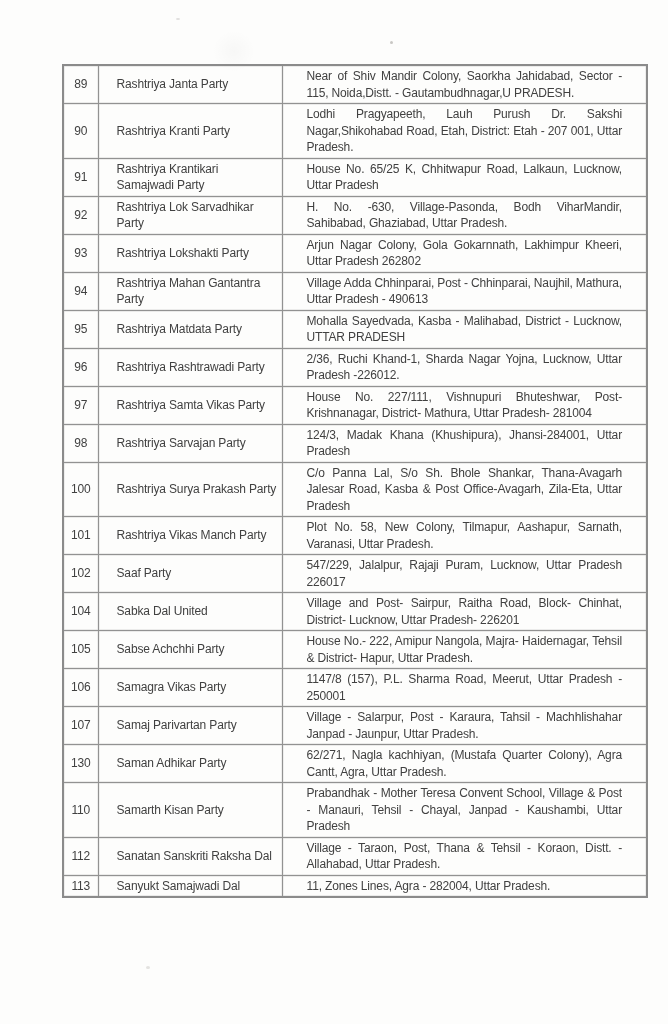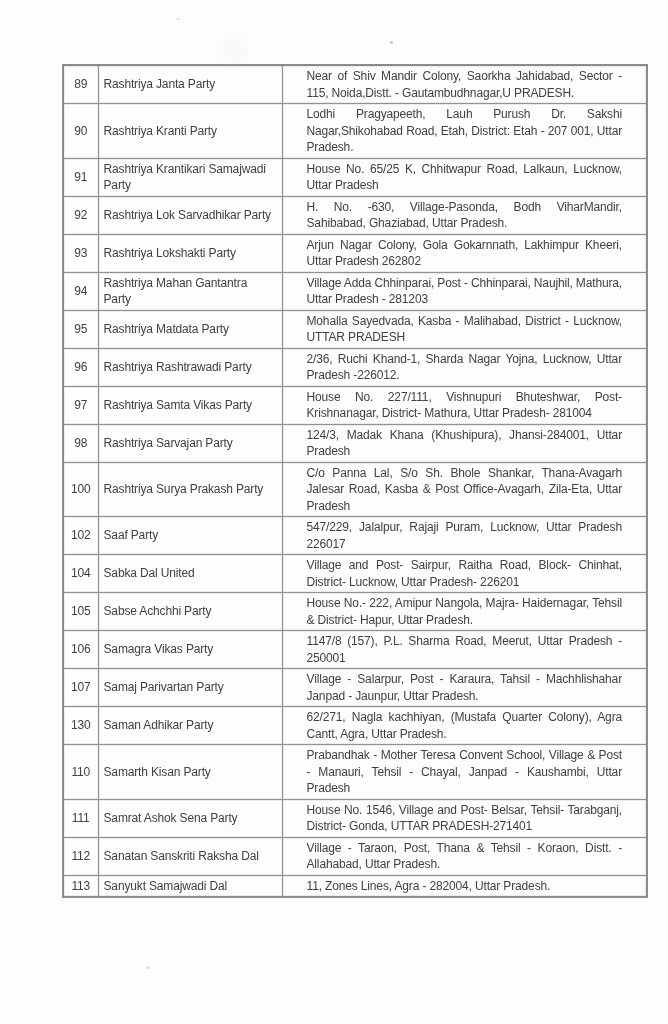--- a/index.html
+++ b/index.html
@@ -55,21 +55,21 @@
     box-shadow: inset 0 0 0 0.4px rgba(150,150,150,0.35);
   }
   .party-table col.c-no { width: 35px; }
   .party-table col.c-party { width: 184px; }
   .party-table col.c-address { width: 365px; }
   .party-table td.col-no {
     text-align: center;
     padding: 0 2px;
   }
   .party-table td.col-party {
-    padding: 2px 4px 2px 5px;
+    padding: 2px 4px 2px 18px;
   }
   .party-table td.col-address {
     text-align: justify;
     padding: 2px 24px;
   }
 </style>
 </head>
 <body>
 
 <div class="scan-page">
@@ -105,21 +105,21 @@
           <td class="col-address">H. No. -630, Village-Pasonda, Bodh ViharMandir, Sahibabad, Ghaziabad, Uttar Pradesh.</td>
         </tr>
         <tr>
           <td class="col-no">93</td>
           <td class="col-party">Rashtriya Lokshakti Party</td>
           <td class="col-address">Arjun Nagar Colony, Gola Gokarnnath, Lakhimpur Kheeri, Uttar Pradesh 262802</td>
         </tr>
         <tr>
           <td class="col-no">94</td>
           <td class="col-party">Rashtriya Mahan Gantantra Party</td>
-          <td class="col-address">Village Adda Chhinparai, Post - Chhinparai, Naujhil, Mathura, Uttar Pradesh - 281203</td>
+          <td class="col-address">Village Adda Chhinparai, Post - Chhinparai, Naujhil, Mathura, Uttar Pradesh - 490613</td>
         </tr>
         <tr>
           <td class="col-no">95</td>
           <td class="col-party">Rashtriya Matdata Party</td>
           <td class="col-address">Mohalla Sayedvada, Kasba - Malihabad, District - Lucknow, UTTAR PRADESH</td>
         </tr>
         <tr>
           <td class="col-no">96</td>
           <td class="col-party">Rashtriya Rashtrawadi Party</td>
           <td class="col-address">2/36, Ruchi Khand-1, Sharda Nagar Yojna, Lucknow, Uttar Pradesh -226012.</td>
@@ -131,20 +131,25 @@
         </tr>
         <tr>
           <td class="col-no">98</td>
           <td class="col-party">Rashtriya Sarvajan Party</td>
           <td class="col-address">124/3, Madak Khana (Khushipura), Jhansi-284001, Uttar Pradesh</td>
         </tr>
         <tr>
           <td class="col-no">100</td>
           <td class="col-party">Rashtriya Surya Prakash Party</td>
           <td class="col-address">C/o Panna Lal, S/o Sh. Bhole Shankar, Thana-Avagarh Jalesar Road, Kasba &amp; Post Office-Avagarh, Zila-Eta, Uttar Pradesh</td>
+        </tr>
+        <tr>
+          <td class="col-no">101</td>
+          <td class="col-party">Rashtriya Vikas Manch Party</td>
+          <td class="col-address">Plot No. 58, New Colony, Tilmapur, Aashapur, Sarnath, Varanasi, Uttar Pradesh.</td>
         </tr>
         <tr>
           <td class="col-no">102</td>
           <td class="col-party">Saaf Party</td>
           <td class="col-address">547/229, Jalalpur, Rajaji Puram, Lucknow, Uttar Pradesh 226017</td>
         </tr>
         <tr>
           <td class="col-no">104</td>
           <td class="col-party">Sabka Dal United</td>
           <td class="col-address">Village and Post- Sairpur, Raitha Road, Block- Chinhat, District- Lucknow, Uttar Pradesh- 226201</td>
@@ -168,25 +173,20 @@
           <td class="col-no">130</td>
           <td class="col-party">Saman Adhikar Party</td>
           <td class="col-address">62/271, Nagla kachhiyan, (Mustafa Quarter Colony), Agra Cantt, Agra, Uttar Pradesh.</td>
         </tr>
         <tr>
           <td class="col-no">110</td>
           <td class="col-party">Samarth Kisan Party</td>
           <td class="col-address">Prabandhak - Mother Teresa Convent School, Village &amp; Post - Manauri, Tehsil - Chayal, Janpad - Kaushambi, Uttar Pradesh</td>
         </tr>
         <tr>
-          <td class="col-no">111</td>
-          <td class="col-party">Samrat Ashok Sena Party</td>
-          <td class="col-address">House No. 1546, Village and Post- Belsar, Tehsil- Tarabganj, District- Gonda, UTTAR PRADESH-271401</td>
-        </tr>
-        <tr>
           <td class="col-no">112</td>
           <td class="col-party">Sanatan Sanskriti Raksha Dal</td>
           <td class="col-address">Village - Taraon, Post, Thana &amp; Tehsil - Koraon, Distt. - Allahabad, Uttar Pradesh.</td>
         </tr>
         <tr>
           <td class="col-no">113</td>
           <td class="col-party">Sanyukt Samajwadi Dal</td>
           <td class="col-address">11, Zones Lines, Agra - 282004, Uttar Pradesh.</td>
         </tr>
       </tbody>

